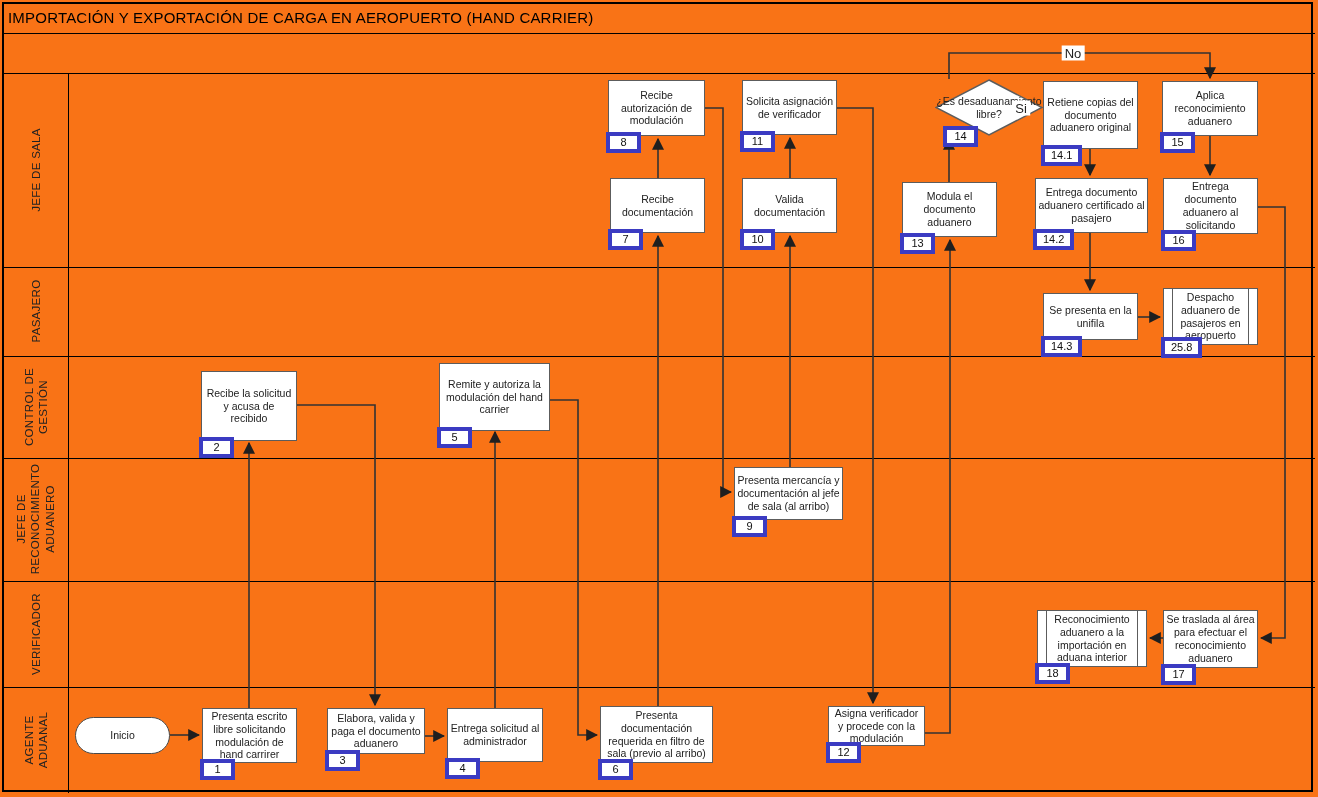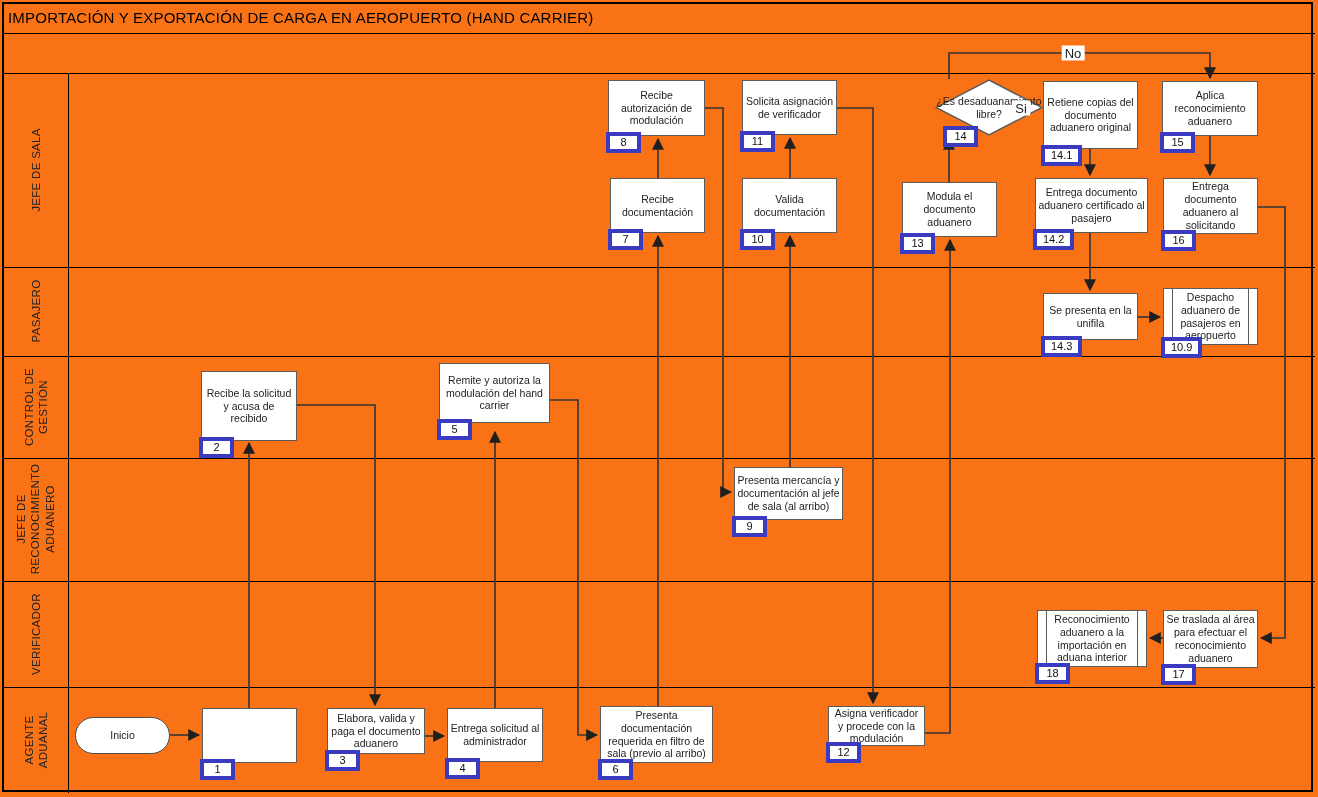--- a/index.html
+++ b/index.html
@@ -94,20 +94,21 @@
     </g>
   </svg>
 
   <span class="edge-label" style="left:1073px;top:53px">No</span>
   <span class="edge-label" style="left:1021px;top:108px">Si</span>
 
   <div class="node terminator" style="left:75px;top:717px;width:95px;height:37px">
     <span>Inicio</span>
   </div>
   <div class="node" style="left:202px;top:708px;width:95px;height:55px">
+    <span>Presenta escrito libre solicitando modulación de hand carrirer</span>
     <span class="badge">1</span>
   </div>
   <div class="node" style="left:327px;top:708px;width:98px;height:46px">
     <span>Elabora, valida y paga el documento aduanero</span>
     <span class="badge">3</span>
   </div>
   <div class="node" style="left:447px;top:708px;width:96px;height:54px">
     <span>Entrega solicitud al administrador</span>
     <span class="badge">4</span>
   </div>
@@ -117,21 +118,21 @@
   </div>
   <div class="node" style="left:828px;top:706px;width:97px;height:40px">
     <span>Asigna verificador y procede con la modulación</span>
     <span class="badge">12</span>
   </div>
 
   <div class="node" style="left:201px;top:371px;width:96px;height:70px">
     <span>Recibe la solicitud y acusa de recibido</span>
     <span class="badge">2</span>
   </div>
-  <div class="node" style="left:439px;top:363px;width:111px;height:60px">
+  <div class="node" style="left:439px;top:363px;width:111px;height:68px">
     <span>Remite y autoriza la modulación del hand carrier</span>
     <span class="badge">5</span>
   </div>
 
   <div class="node" style="left:734px;top:467px;width:109px;height:53px">
     <span>Presenta mercancía y documentación al jefe de sala (al arribo)</span>
     <span class="badge">9</span>
   </div>
 
   <div class="node" style="left:608px;top:80px;width:97px;height:56px">
@@ -179,21 +180,21 @@
     <span>Entrega documento aduanero al solicitando</span>
     <span class="badge">16</span>
   </div>
 
   <div class="node" style="left:1043px;top:293px;width:95px;height:47px">
     <span>Se presenta en la unifila</span>
     <span class="badge">14.3</span>
   </div>
   <div class="node predef" style="left:1163px;top:288px;width:95px;height:57px">
     <span>Despacho aduanero de pasajeros en aeropuerto</span>
-    <span class="badge" style="bottom:-14px">10.9</span>
+    <span class="badge" style="bottom:-14px">25.8</span>
   </div>
 
   <div class="node predef" style="left:1037px;top:610px;width:110px;height:57px">
     <span>Reconocimiento aduanero a la importación en aduana interior</span>
     <span class="badge">18</span>
   </div>
   <div class="node" style="left:1163px;top:610px;width:95px;height:58px">
     <span>Se traslada al área para efectuar el reconocimiento aduanero</span>
     <span class="badge">17</span>
   </div>

